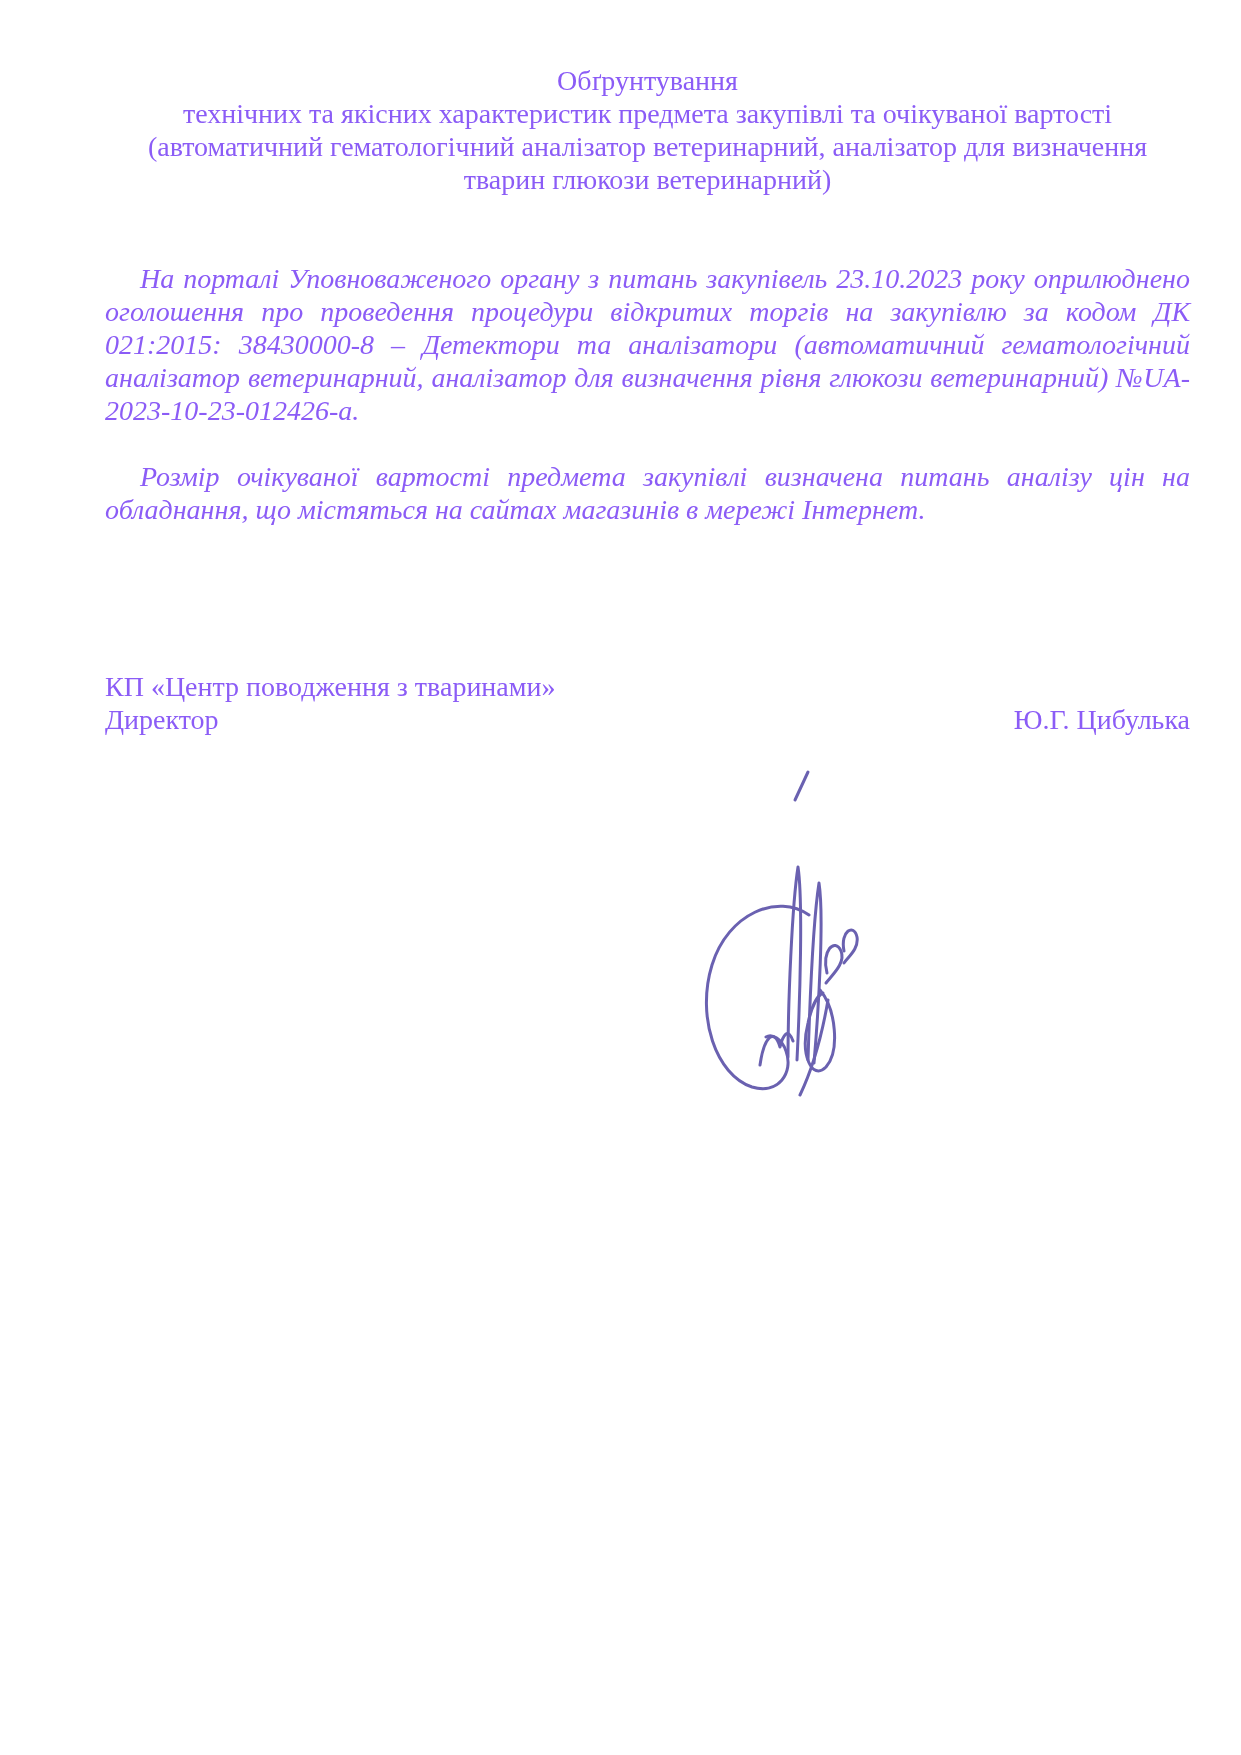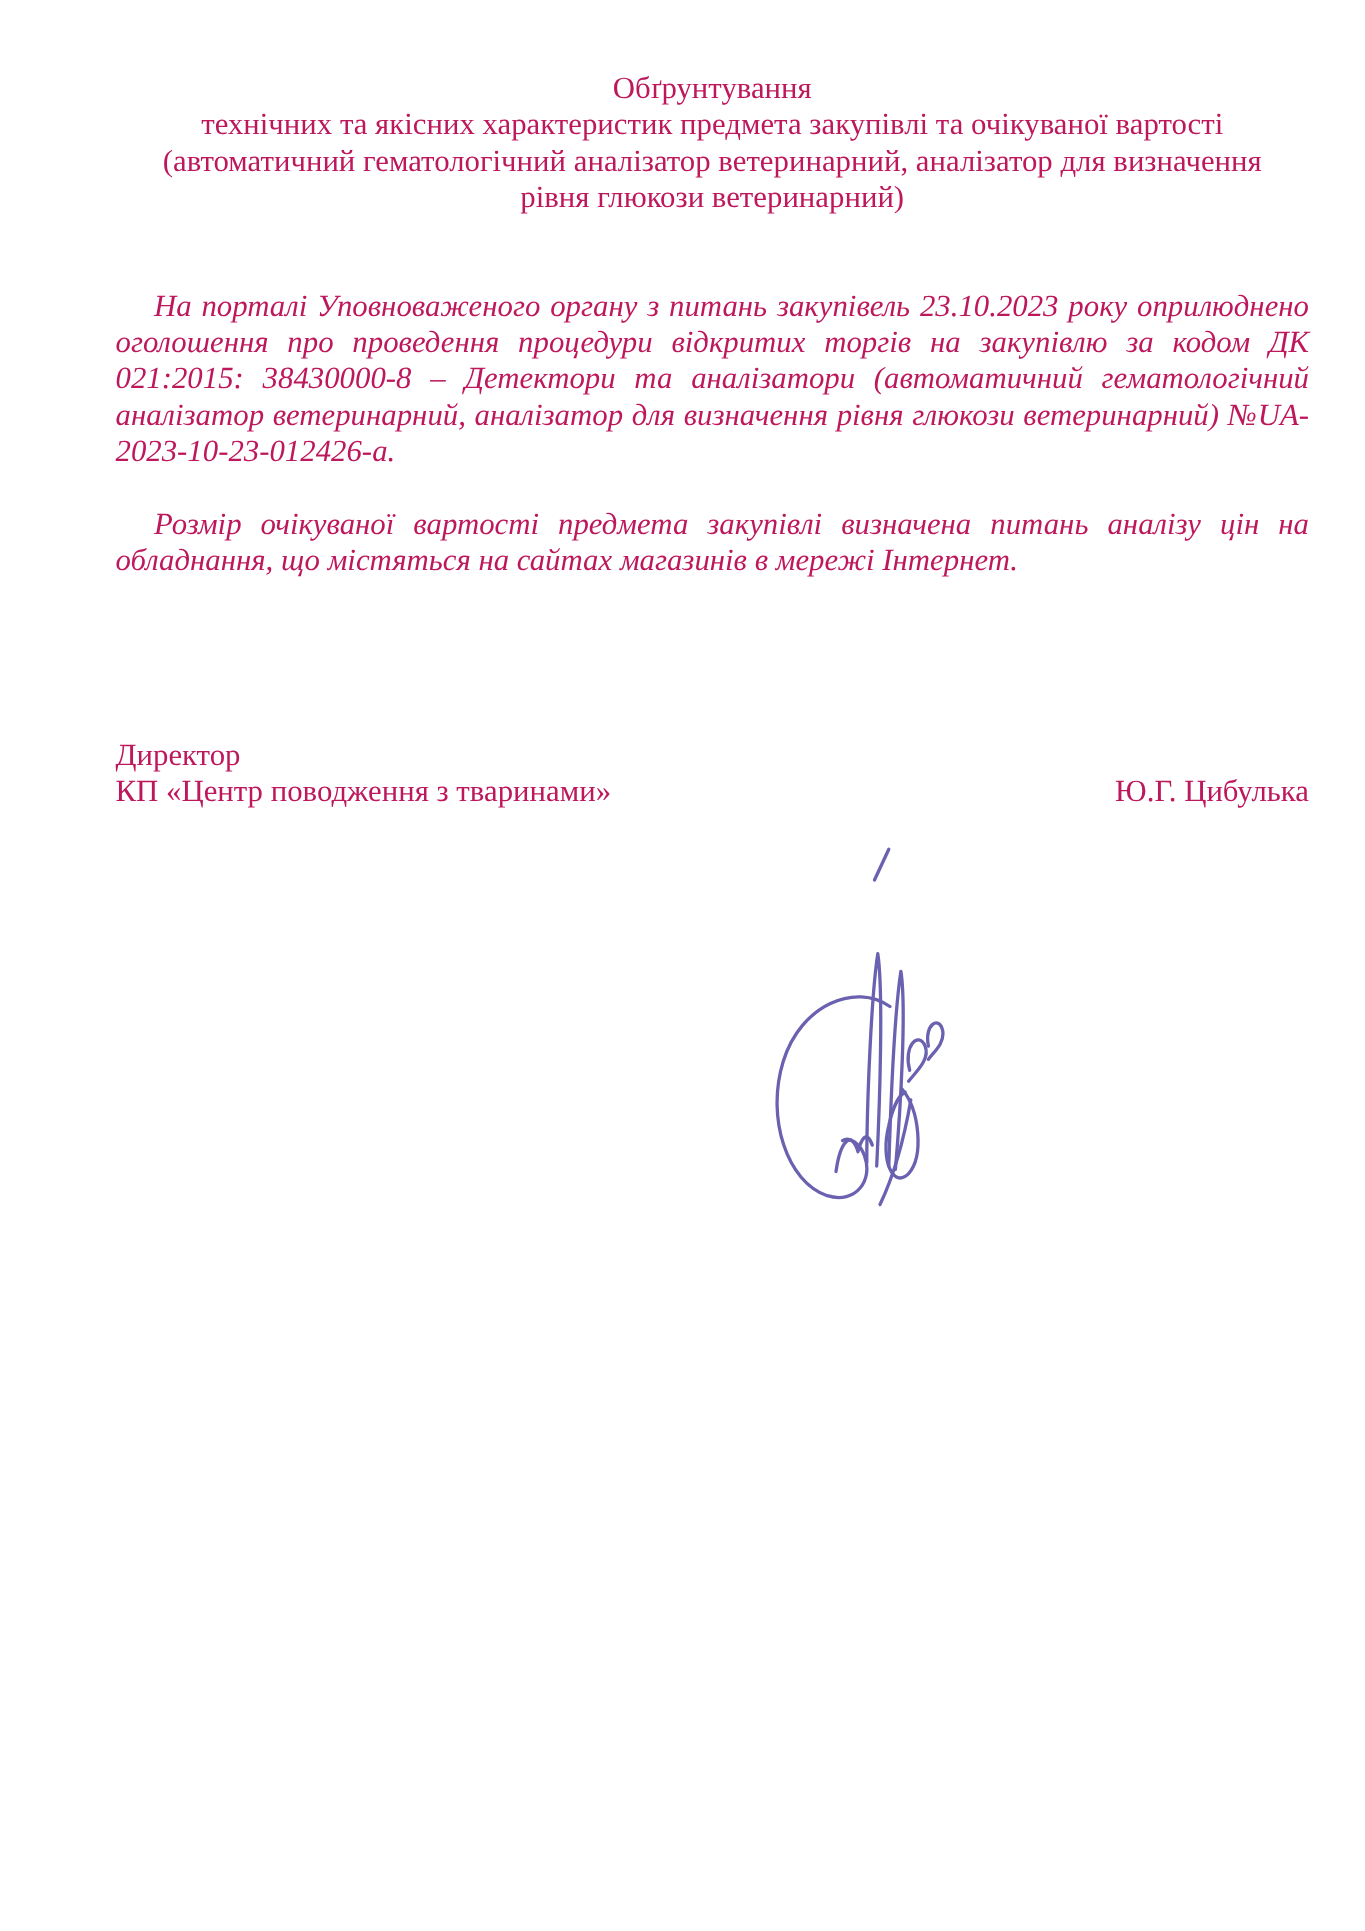--- a/index.html
+++ b/index.html
@@ -2,21 +2,21 @@
 <html><head>
 <meta charset="utf-8">
 <style>
   html, body { margin: 0; padding: 0; background: #e8e8e8; }
   .page {
     position: relative;
     width: 1241px;
     height: 1755px;
     background: #ffffff;
     font-family: "Liberation Serif", "DejaVu Serif", serif;
-    color: #be185d;
+    color: #8b5cf6;
     font-size: 28px;
     line-height: 33px;
     overflow: hidden;
   }
   .content {
     position: absolute;
     left: 105px;
     top: 64px;
     width: 1085px;
   }
@@ -52,30 +52,30 @@
 <body>
 
 <div class="page">
 
   <div class="content">
 
     <div class="title-block">
       <div class="title-line">Обґрунтування</div>
       <div class="title-line">технічних та якісних характеристик предмета закупівлі та очікуваної вартості</div>
       <div class="title-line">(автоматичний гематологічний аналізатор ветеринарний, аналізатор для визначення</div>
-      <div class="title-line">рівня глюкози ветеринарний)</div>
+      <div class="title-line">тварин глюкози ветеринарний)</div>
     </div>
 
     <p class="para">На порталі Уповноваженого органу з питань закупівель 23.10.2023 року оприлюднено оголошення про проведення процедури відкритих торгів на закупівлю за кодом ДК 021:2015: 38430000-8 – Детектори та аналізатори (автоматичний гематологічний аналізатор ветеринарний, аналізатор для визначення рівня глюкози ветеринарний) №UA-2023-10-23-012426-а.</p>
     <p class="para">Розмір очікуваної вартості предмета закупівлі визначена питань аналізу цін на обладнання, що містяться на сайтах магазинів в мережі Інтернет.</p>
 
     <div class="signoff-row">
       <div class="signoff-left">
+        <div>КП «Центр поводження з тваринами»</div>
         <div>Директор</div>
-        <div>КП «Центр поводження з тваринами»</div>
       </div>
       <div class="signoff-name">Ю.Г. Цибулька</div>
     </div>
 
   </div>
 
   <svg class="signature-svg" viewBox="0 0 200 340" xmlns="http://www.w3.org/2000/svg" aria-hidden="true">
     <g stroke="#5a50a8" fill="none" stroke-width="3" stroke-linecap="round" stroke-linejoin="round" opacity="0.9">
 
       <path d="M 149 150 C 118 128, 68 148, 52 200 C 36 252, 56 310, 92 322 C 118 330, 134 308, 126 286 C 122 274, 112 268, 106 272"></path>

